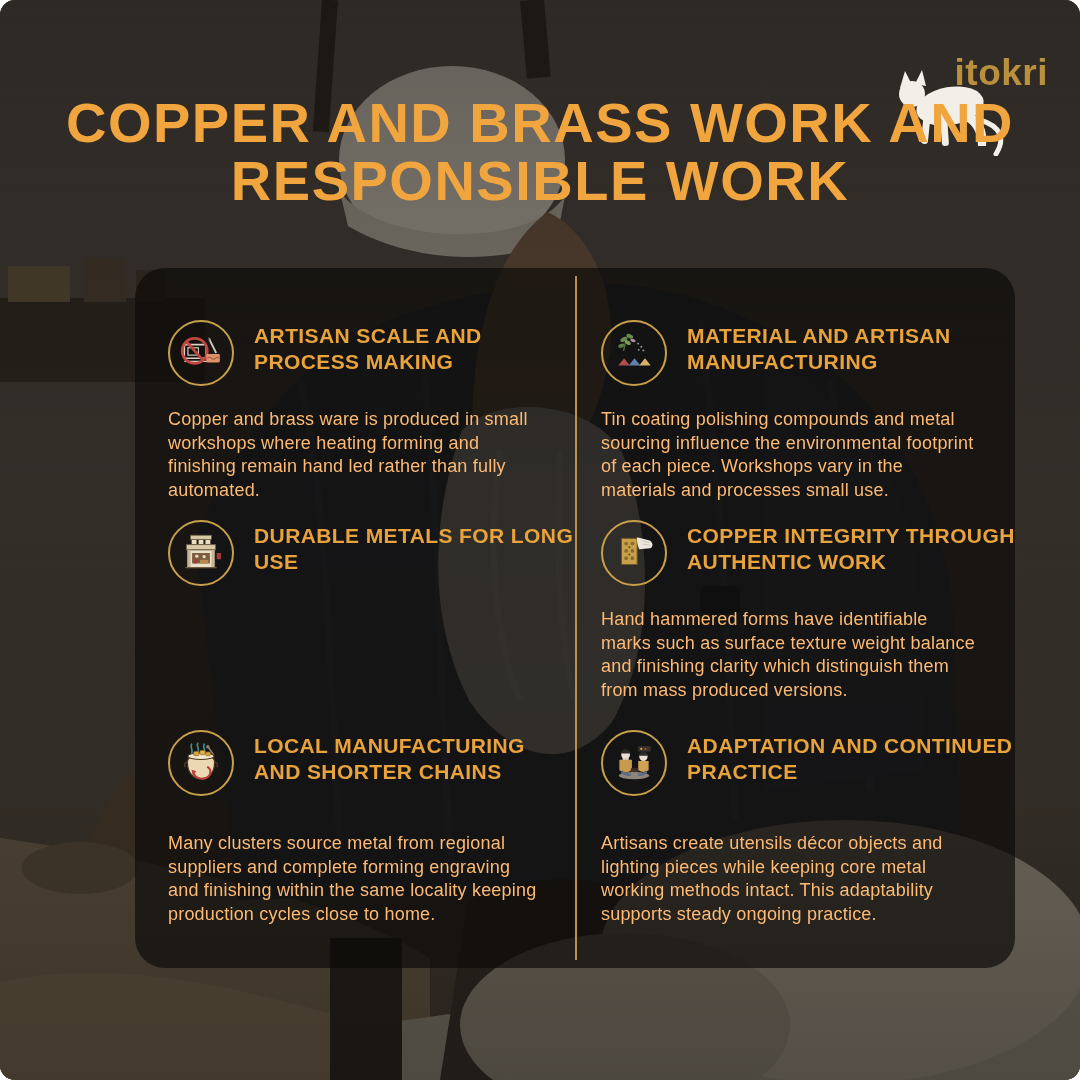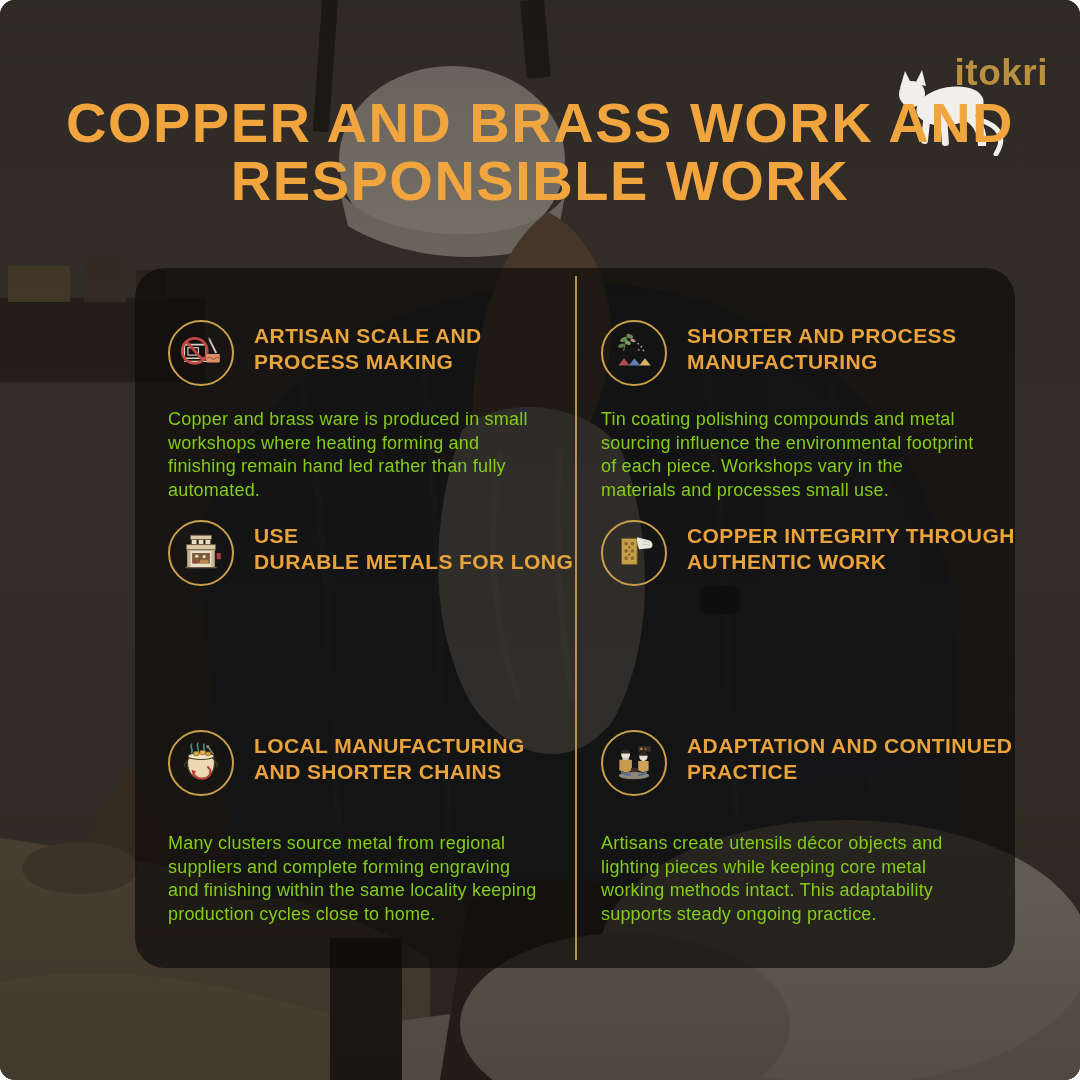--- a/index.html
+++ b/index.html
@@ -26,21 +26,21 @@
   .s3{left:33px;top:252px;} .s4{left:466px;top:252px;}
   .s5{left:33px;top:462px;} .s6{left:466px;top:462px;}
   .sec-head{display:flex;gap:20px;align-items:flex-start;}
   .icon-circle{flex:0 0 66px;width:66px;height:66px;border-radius:50%;
     border:2px solid #c9a04a;box-sizing:border-box;
     display:flex;align-items:center;justify-content:center;}
   .icon-circle svg{width:46px;height:46px;}
   .sec h2{margin:3px 0 0;color:#e8a33d;font-size:21px;line-height:26px;
     font-weight:800;letter-spacing:0.4px;}
   .sec h2 span{display:block;white-space:nowrap;}
-  .sec p{margin:22px 0 0;width:376px;color:#84cc16;font-size:18px;
+  .sec p{margin:22px 0 0;width:376px;color:#fdba74;font-size:18px;
     line-height:23.5px;letter-spacing:0.2px;}
   .s5 p,.s6 p{margin-top:36px;}
 </style>
 </head>
 <body>
 
 <div class="canvas">
 
   <svg class="bg-photo" viewBox="0 0 1080 1080" preserveAspectRatio="none" aria-hidden="true">
     <defs>
@@ -155,21 +155,21 @@
             <circle cx="26" cy="13" r="0.9" fill="#9aa0a8"></circle>
             <circle cx="29" cy="16" r="0.9" fill="#9aa0a8"></circle>
             <circle cx="26.5" cy="19" r="0.9" fill="#9aa0a8"></circle>
             <circle cx="31" cy="19.5" r="0.9" fill="#9aa0a8"></circle>
             <polygon points="7,34 12.5,27 18,34" fill="#ad4f4f"></polygon>
             <polygon points="17,34 22.5,27 28,34" fill="#5f82ad"></polygon>
             <polygon points="27,34 32.5,27 38,34" fill="#d8b169"></polygon>
           </svg>
         </div>
         <h2>
-          <span>SHORTER AND PROCESS</span>
+          <span>MATERIAL AND ARTISAN</span>
           <span>MANUFACTURING</span>
         </h2>
       </div>
       <p>Tin coating polishing compounds and metal sourcing influence the environmental footprint of each piece. Workshops vary in the materials and processes small use.</p>
     </section>
 
     <section class="sec s3">
       <div class="sec-head">
         <div class="icon-circle">
           <svg viewBox="0 0 44 44" aria-hidden="true">
@@ -184,22 +184,22 @@
             <rect x="13.5" y="22" width="17" height="10" fill="#7a5c3e"></rect>
             <circle cx="18" cy="25" r="1.6" fill="#e8d9b8"></circle>
             <circle cx="25" cy="25.5" r="1.6" fill="#e8d9b8"></circle>
             <rect x="15" y="28" width="3" height="4" fill="#a33d3d"></rect>
             <rect x="21" y="28.5" width="8" height="3.5" fill="#b98a4e"></rect>
             <rect x="37" y="22" width="4" height="6" fill="#a33d3d"></rect>
             <line x1="7" y1="36" x2="37" y2="36" stroke="#6b5b43" stroke-width="1.2"></line>
           </svg>
         </div>
         <h2>
+          <span>DURABLE METALS FOR LONG</span>
           <span>USE</span>
-          <span>DURABLE METALS FOR LONG</span>
         </h2>
       </div>
     </section>
 
     <section class="sec s4">
       <div class="sec-head">
         <div class="icon-circle">
           <svg viewBox="0 0 44 44" aria-hidden="true">
             <rect x="10" y="8" width="15" height="25" fill="#c9a04a" stroke="#6e5526" stroke-width="1"></rect>
             <circle cx="14.5" cy="13" r="1.8" fill="#8a6a2e"></circle>
@@ -213,20 +213,21 @@
             <path d="M25,7 L37,10 C40.5,12 40.5,16 37.5,17.5 L27,18.5 C25.5,15 24.5,11 25,7 Z" fill="#ece7dc"></path>
             <line x1="30" y1="10.5" x2="37" y2="12" stroke="#cfc9bd" stroke-width="0.9"></line>
             <line x1="30" y1="13.5" x2="37.5" y2="14.5" stroke="#cfc9bd" stroke-width="0.9"></line>
           </svg>
         </div>
         <h2>
           <span>COPPER INTEGRITY THROUGH</span>
           <span>AUTHENTIC WORK</span>
         </h2>
       </div>
+      <p>Hand hammered forms have identifiable marks such as surface texture weight balance and finishing clarity which distinguish them from mass produced versions.</p>
     </section>
 
     <section class="sec s5">
       <div class="sec-head">
         <div class="icon-circle">
           <svg viewBox="0 0 44 44" aria-hidden="true">
             <path d="M13,4 c-2,3 2,5 0,9" stroke="#3f8d8a" stroke-width="1.6" fill="none" stroke-linecap="round"></path>
             <path d="M19,3 c-2,3 2,5 0,9" stroke="#3f8d8a" stroke-width="1.6" fill="none" stroke-linecap="round"></path>
             <path d="M25,4 c-2,3 2,5 0,9" stroke="#3f8d8a" stroke-width="1.6" fill="none" stroke-linecap="round"></path>
             <line x1="29" y1="7" x2="34" y2="14" stroke="#8a8378" stroke-width="1.6"></line>

